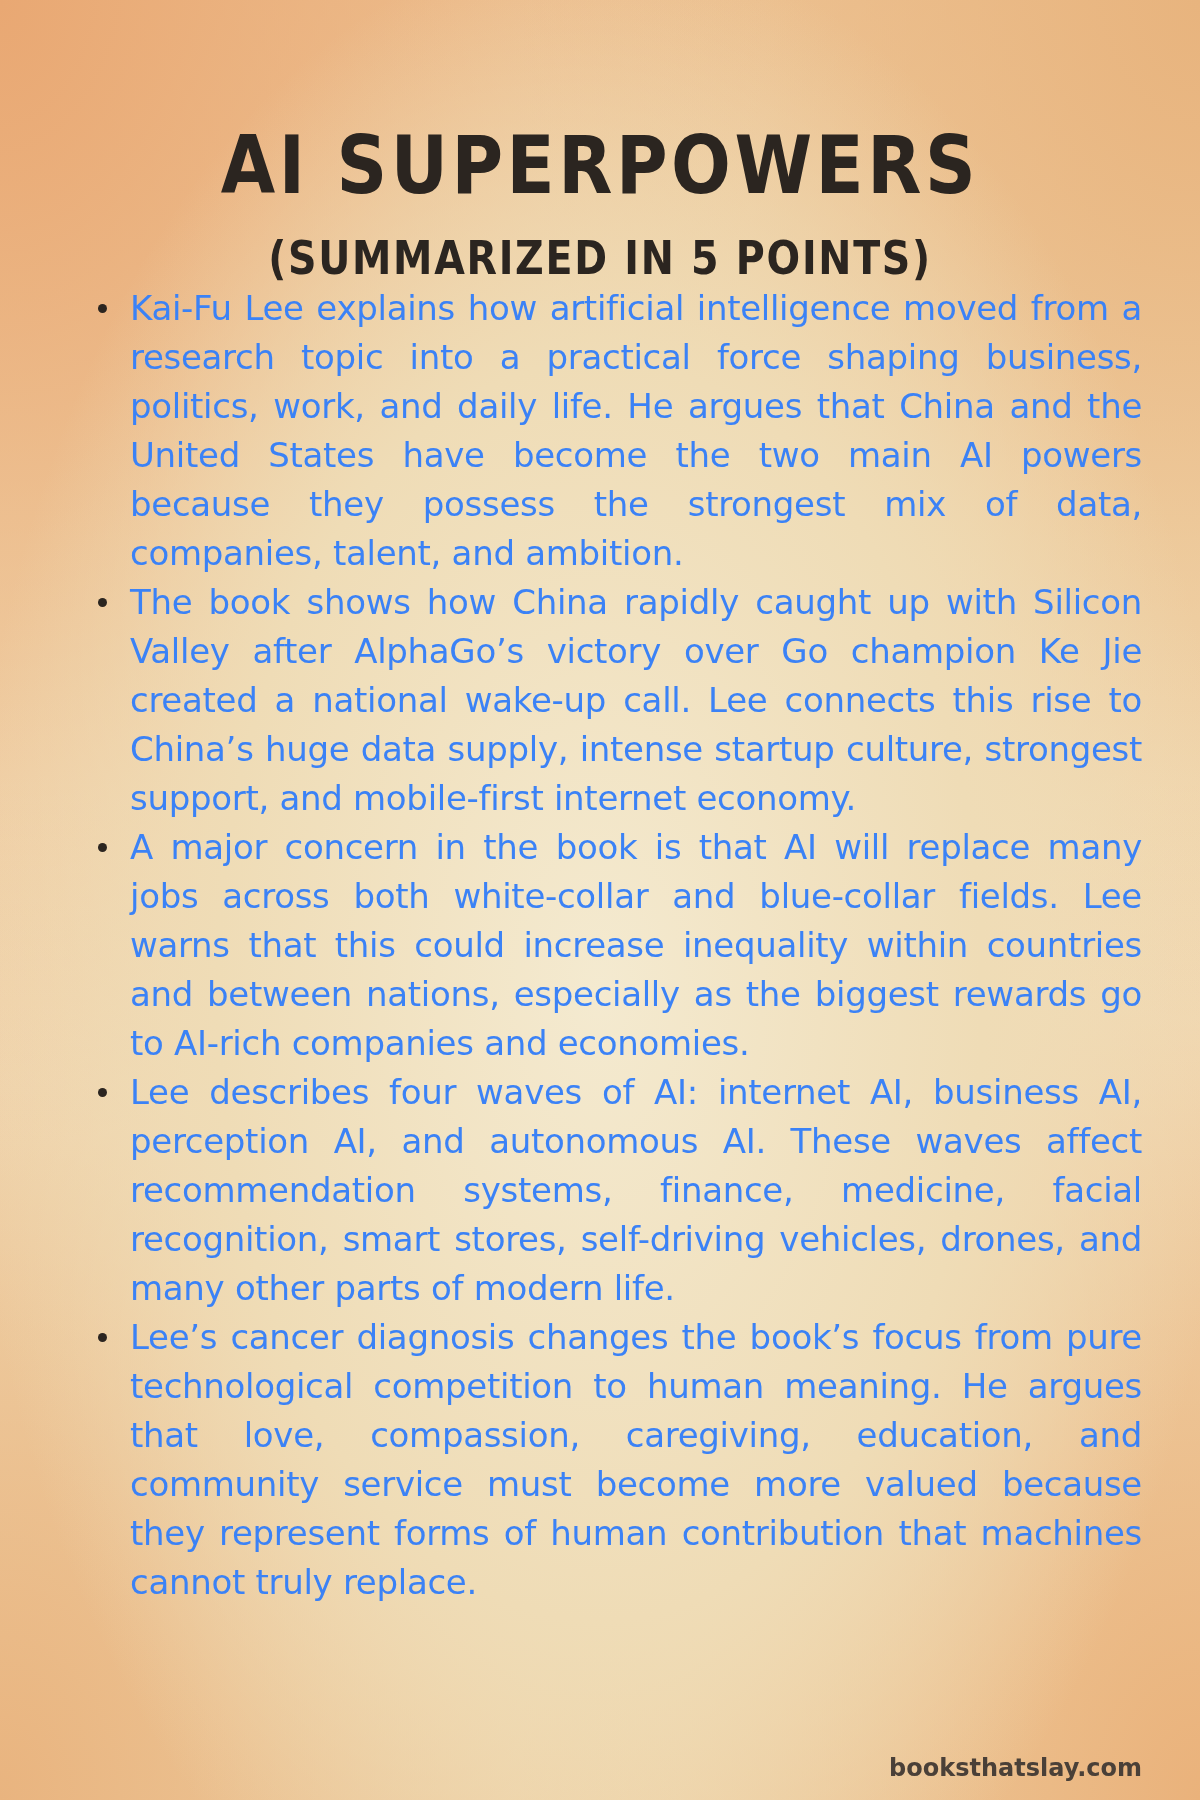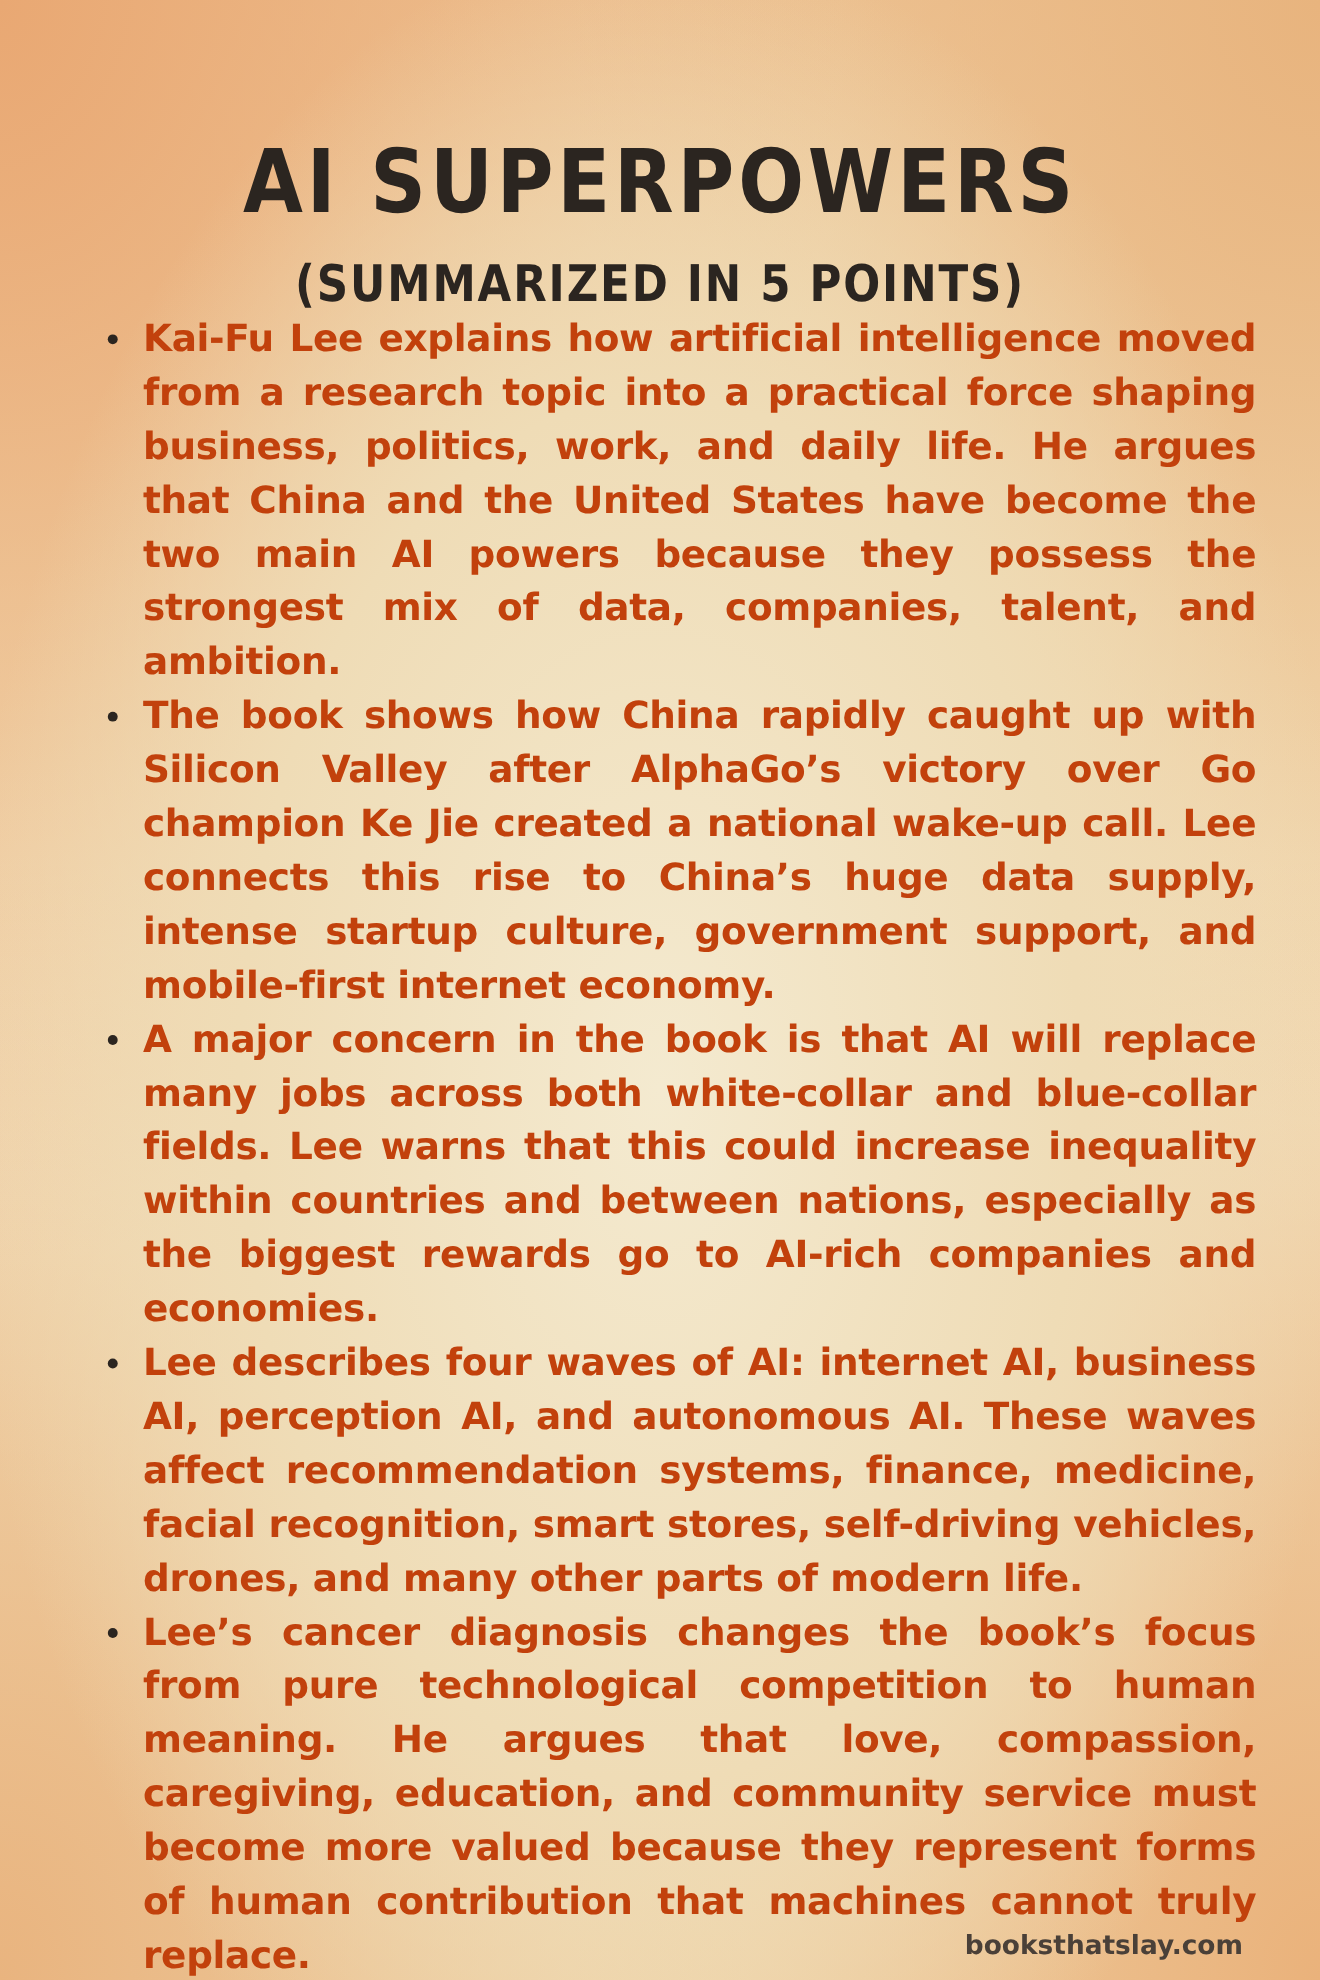--- a/index.html
+++ b/index.html
@@ -39,54 +39,54 @@
     line-height: 60px;
   }
   .points {
     position: absolute; left: 98px; top: 284px; width: 1044px;
     margin: 0; padding: 0; list-style: none;
   }
   .point {
     position: relative;
     padding-left: 32px;
     font-family: "DejaVu Sans", sans-serif;
-    font-weight: bold;
+    font-weight: normal;
     font-size: 34px;
     line-height: 49px;
     text-align: justify;
     letter-spacing: -0.3px;
-    color: #c2410c;
+    color: #3b82f6;
   }
   .bullet {
     position: absolute; left: 0; top: 20px;
     width: 9px; height: 9px; border-radius: 50%;
     background: #2b2520;
   }
   .footer {
-    position: absolute; right: 70px; bottom: 18px;
+    position: absolute; right: 58px; bottom: 18px;
     font-family: "DejaVu Sans", sans-serif;
     font-weight: bold;
     font-size: 24px;
     color: #4a4038;
   }
 </style>
 </head>
 <body>
 
 <h1 class="title">AI SUPERPOWERS</h1>
 <h2 class="subtitle">(SUMMARIZED IN 5 POINTS)</h2>
 
 <ul class="points">
   <li class="point">
     <span class="bullet"></span>
     <span>Kai-Fu Lee explains how artificial intelligence moved from a research topic into a practical force shaping business, politics, work, and daily life. He argues that China and the United States have become the two main AI powers because they possess the strongest mix of data, companies, talent, and ambition.</span>
   </li>
   <li class="point">
     <span class="bullet"></span>
-    <span>The book shows how China rapidly caught up with Silicon Valley after AlphaGo’s victory over Go champion Ke Jie created a national wake-up call. Lee connects this rise to China’s huge data supply, intense startup culture, government support, and mobile-first internet economy.</span>
+    <span>The book shows how China rapidly caught up with Silicon Valley after AlphaGo’s victory over Go champion Ke Jie created a national wake-up call. Lee connects this rise to China’s huge data supply, intense startup culture, strongest support, and mobile-first internet economy.</span>
   </li>
   <li class="point">
     <span class="bullet"></span>
     <span>A major concern in the book is that AI will replace many jobs across both white-collar and blue-collar fields. Lee warns that this could increase inequality within countries and between nations, especially as the biggest rewards go to AI-rich companies and economies.</span>
   </li>
   <li class="point">
     <span class="bullet"></span>
     <span>Lee describes four waves of AI: internet AI, business AI, perception AI, and autonomous AI. These waves affect recommendation systems, finance, medicine, facial recognition, smart stores, self-driving vehicles, drones, and many other parts of modern life.</span>
   </li>
   <li class="point">

